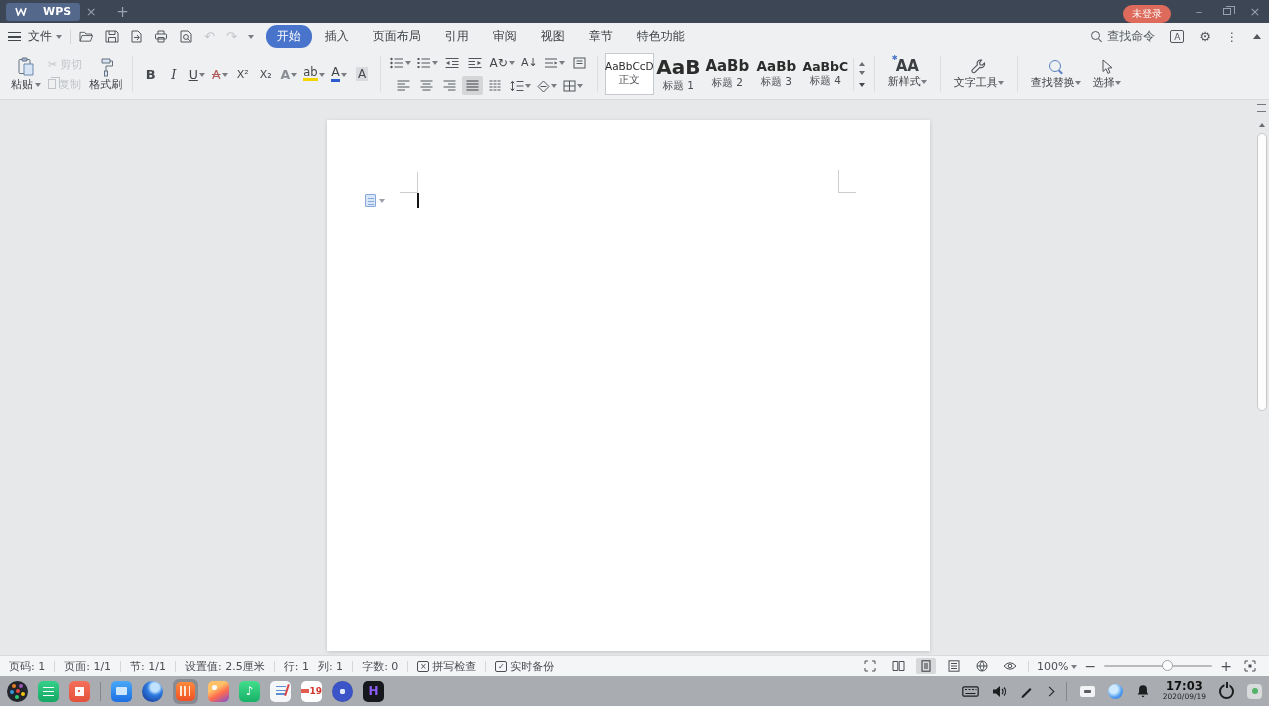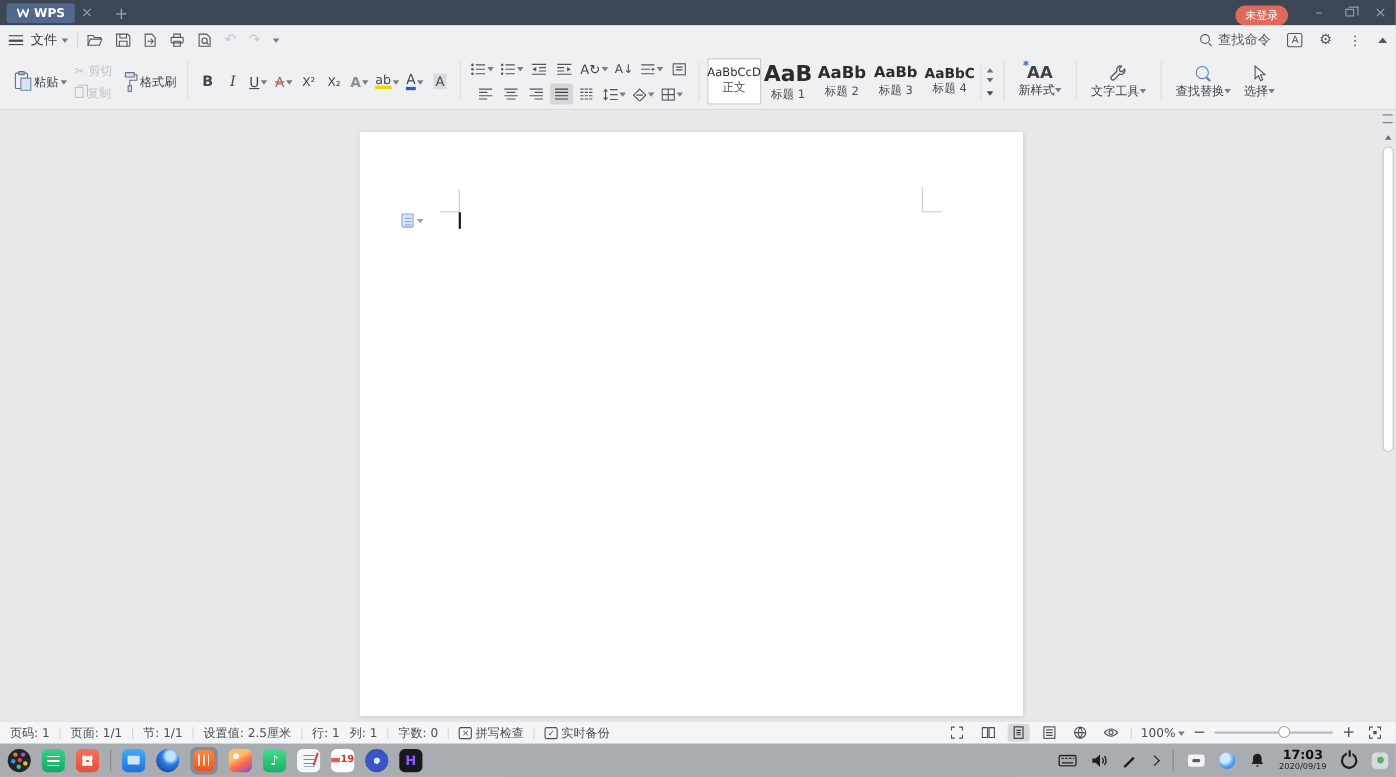--- a/index.html
+++ b/index.html
@@ -1,21 +1,21 @@
 <!DOCTYPE html>
 <html><head>
 <meta charset="utf-8">
 <style>
   *{box-sizing:border-box;margin:0;padding:0}
   body{background:#666;font-family:"DejaVu Sans","Liberation Sans",sans-serif}
   #app{position:relative;width:1269px;height:706px;background:#e7e8e9;overflow:hidden;font-family:"DejaVu Sans","Liberation Sans",sans-serif}
 
   
   .titlebar{position:absolute;top:0;left:0;right:0;height:23px;background:#3d4654;display:flex;align-items:center}
-  .wps-btn{margin-left:6px;height:18px;padding:0 9px;background:#54688c;border-radius:3px;color:#fff;font-size:11px;display:flex;align-items:center;gap:4px;font-weight:bold}
+  .wps-btn{margin-left:6px;height:18px;padding:0 9px;background:#54688c;border-radius:3px;color:#fff;font-size:11px;display:flex;align-items:center;gap:16px;font-weight:bold}
   .doc-tab{margin-left:8px;width:176px;height:23px;display:flex;align-items:center;gap:6px;padding:0 8px;color:#a9b4c2;font-size:11px;background:rgba(255,255,255,.07)}
   .tab-doc-ic{width:10px;height:12px;background:#cfe0f5;border:1px solid #6f94c8;border-radius:1px;position:relative}
   .tab-doc-ic::after{content:"";position:absolute;left:1px;top:2px;width:6px;height:1px;background:#6f94c8;box-shadow:0 3px 0 #6f94c8,0 6px 0 #6f94c8}
   .tab-title{flex:1;overflow:hidden;white-space:nowrap}
   .newtab{color:#98a3b1;font-size:15px;margin-left:14px}
   .tb-right{margin-left:auto;display:flex;align-items:flex-end;gap:0}
   .login-badge{background:#dd6a5a;color:#fff;border-radius:9px;font-size:10px;padding:2px 9px;margin-right:14px}
   .winbtn{width:28px;height:23px;display:flex;align-items:center;justify-content:center;color:#96a1b0;font-size:13px}
   .restore-ic{width:8px;height:7px;border:1px solid #96a1b0;position:relative;background:transparent}
   .restore-ic::before{content:"";position:absolute;left:2px;top:-3px;width:8px;height:7px;border:1px solid #96a1b0;border-left:none;border-bottom:none}
@@ -40,21 +40,21 @@
   .mag::before{content:"";position:absolute;width:7px;height:7px;border:1.4px solid #53565c;border-radius:50%;left:0;top:0}
   .mag::after{content:"";position:absolute;width:4px;height:1.4px;background:#53565c;transform:rotate(45deg);left:7px;top:8.5px}
   .boxA{width:14px;height:13px;border:1px solid #53565c;border-radius:2px;font-size:9px;display:inline-flex;align-items:center;justify-content:center;color:#53565c}
   .gearch{font-size:13px;color:#53565c}
   .dots3{font-size:12px;color:#53565c}
 
   
   .ribbon{position:absolute;top:50px;left:0;right:0;height:50px;background:#eff0f1;border-bottom:1px solid #d8dadc;display:flex;align-items:stretch;padding:3px 8px 4px}
   .grp{display:flex;align-items:center}
   .vdiv{width:1px;background:#dcdee0;margin:3px 7px;align-self:stretch}
-  .bigbtn{display:flex;flex-direction:row;align-items:center;justify-content:space-between;padding:2px 3px;font-size:11px;color:#3c3f44}
+  .bigbtn{display:flex;flex-direction:column;align-items:center;justify-content:space-between;padding:2px 3px;font-size:11px;color:#3c3f44}
   .bigbtn .lab{display:flex;align-items:center;gap:2px}
   .smallcol{display:flex;flex-direction:column;gap:5px;font-size:11px;color:#c0c4c9;margin:0 4px}
   .smallcol .row{display:flex;align-items:center;gap:3px}
   .copy-ic{width:8px;height:10px;border:1px solid #c0c4c9;position:relative}
   .copy-ic::before{content:"";position:absolute;left:2px;top:-3px;width:8px;height:10px;border:1px solid #c0c4c9;border-left:none;border-bottom:none}
   .twocol{display:flex;flex-direction:column;justify-content:center;gap:4px}
   .rw{display:flex;align-items:center;gap:2px}
   .combo{height:19px;background:#fff;border:1px solid #c9ccd1;border-radius:2px;display:flex;align-items:center;justify-content:space-between;padding:0 5px;font-size:11px;color:#333;gap:4px}
   .tbtn{min-width:21px;height:19px;display:inline-flex;align-items:center;justify-content:center;font-size:12.5px;color:#44474c;gap:1px;padding:0 2px}
   .tbtn.act{background:#d4d6d8;border-radius:2px}
@@ -211,20 +211,30 @@
             <circle cx="7" cy="7" r="2.4" fill="none" stroke="#53565c"></circle>
             <path d="M8.8 8.8l2 2" stroke="#53565c"></path>
           </svg>
         </span>
       <span class="qic dis">↶</span>
       <span class="qic dis">↷</span>
       <span class="qic" style="color:#7a7e84">
           <span class="cd"></span>
         </span>
     </div>
+    <div class="rtabs">
+      <span class="rtab active">开始</span>
+      <span class="rtab">插入</span>
+      <span class="rtab">页面布局</span>
+      <span class="rtab">引用</span>
+      <span class="rtab">审阅</span>
+      <span class="rtab">视图</span>
+      <span class="rtab">章节</span>
+      <span class="rtab">特色功能</span>
+    </div>
     <div class="mb-right">
       <span class="searchcmd">
         <span class="mag"></span>
         <span>查找命令</span>
       </span>
       <span class="boxA">A</span>
       <span class="gearch">⚙</span>
       <span class="dots3">⋮</span>
       <span class="cu"></span>
     </div>

